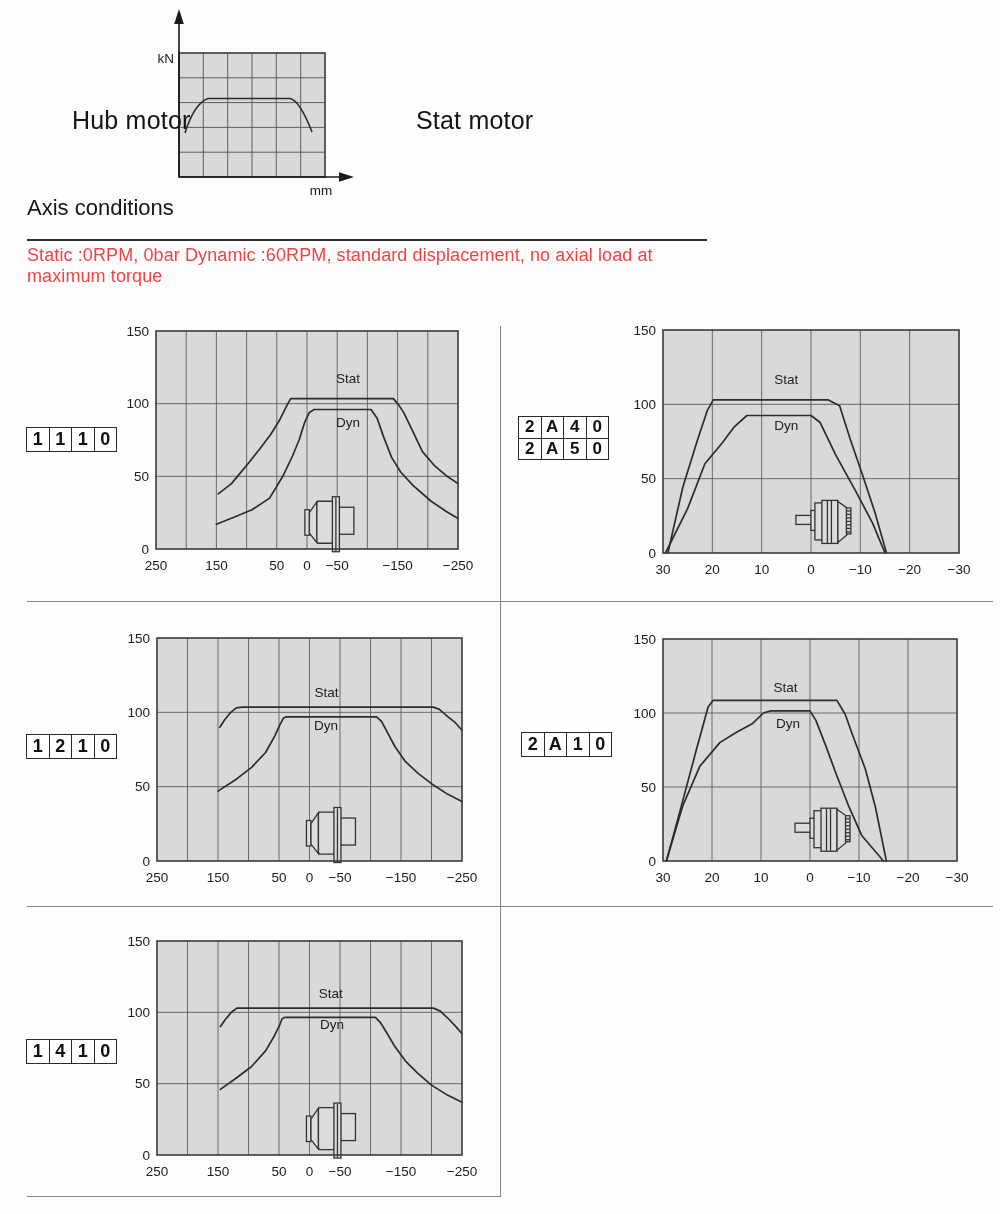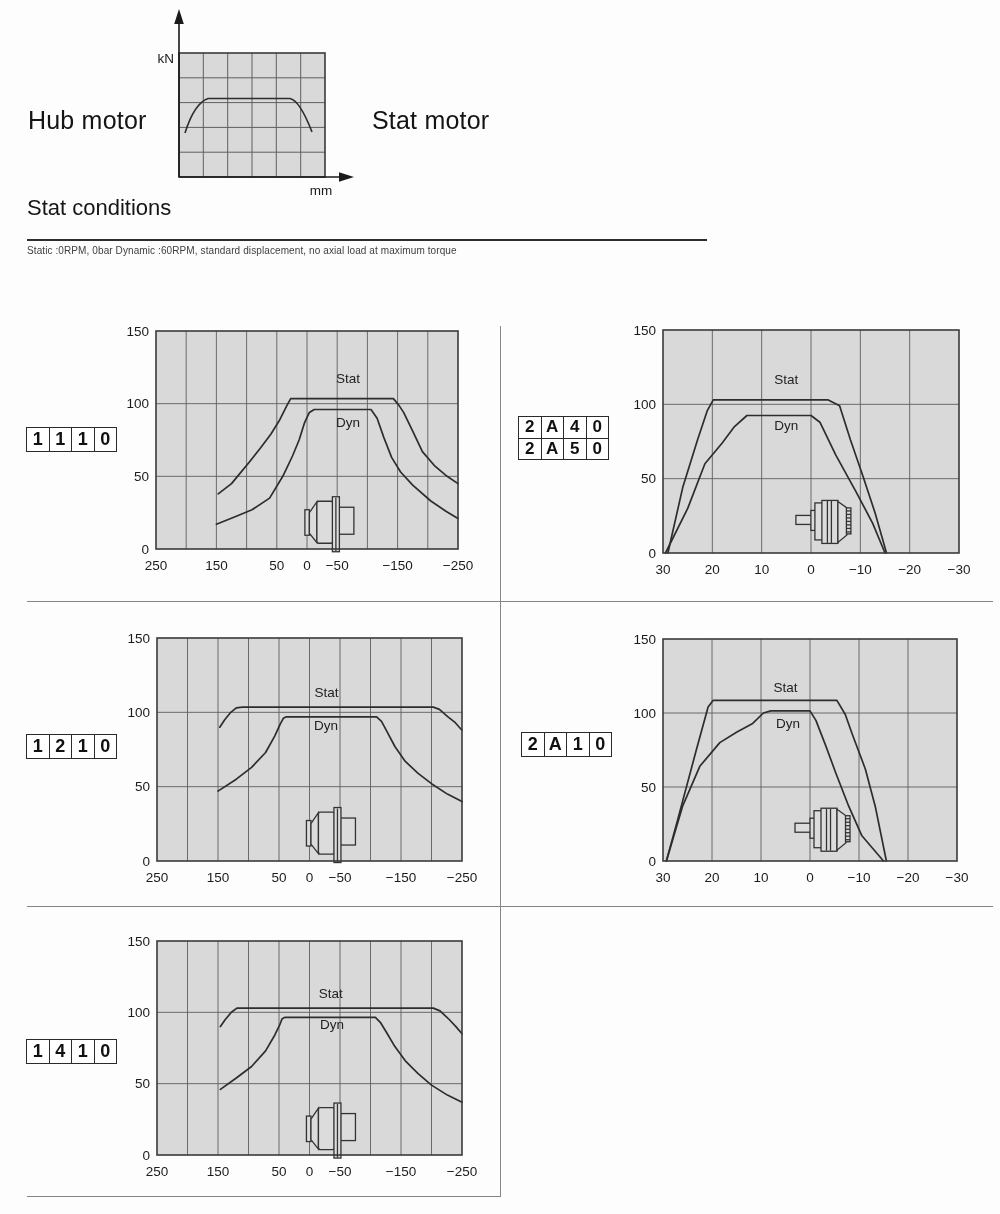--- a/index.html
+++ b/index.html
@@ -1,23 +1,23 @@
 <!DOCTYPE html>
 <html><head>
 <meta charset="utf-8">
 <style>
   html,body{margin:0;padding:0;}
   body{width:1000px;height:1214px;background:#fdfdfd;position:relative;
        font-family:"Liberation Sans","DejaVu Sans",sans-serif;color:#1b1b1b;
        -webkit-font-smoothing:antialiased;}
   .artifact{position:absolute;background:#f6f6f6;z-index:0;}
-  .hdr-label{position:absolute;font-size:25px;letter-spacing:0.2px;color:#141414;z-index:2;}
+  .hdr-label{position:absolute;font-size:25px;letter-spacing:0.2px;color:#141414;z-index:2;margin-left:44px;}
   .section-title{position:absolute;font-size:22px;color:#161616;z-index:2;}
   .rule{position:absolute;background:#2e2e2e;height:2px;z-index:2;}
-  .conditions{position:absolute;font-size:10px;color:#404040;letter-spacing:0.1px;z-index:2;}
+  .conditions{position:absolute;font-size:18px;color:#ef4444;letter-spacing:0.1px;z-index:2;}
   .divider{position:absolute;background:#858585;z-index:1;}
   svg.mini{position:absolute;z-index:2;overflow:visible;}
   .chart{position:absolute;z-index:2;}
   .chart svg{display:block;overflow:visible;}
   .model-box{position:absolute;z-index:3;border:1.6px solid #2a2a2a;background:#ffffff;display:inline-block;}
   .model-box .mrow{display:flex;}
   .model-box .mrow + .mrow{border-top:1.6px solid #2a2a2a;}
   .model-box .mcell{width:21.5px;height:23px;display:flex;align-items:center;justify-content:center;
       font-weight:700;font-size:18px;color:#111;}
   .model-box .mcell + .mcell{border-left:1.6px solid #2a2a2a;}
@@ -36,21 +36,21 @@
   <path d="M31 16V171M31 171H194" stroke="#1a1a1a" stroke-width="1.6" fill="none"></path>
   <polygon points="31,3 26.2,18 35.8,18" fill="#1a1a1a"></polygon>
   <polygon points="206,171 191,166.3 191,175.7" fill="#1a1a1a"></polygon>
   <path d="M37 127 C42 111 49 96.5 60 92.5 L142 92.5 C150 94 157 108 164 126" stroke="#2d2d2d" stroke-width="1.6" fill="none"></path>
   <text x="26" y="57" font-size="13.5" text-anchor="end" fill="#1b1b1b">kN</text>
   <text x="173" y="189" font-size="13.5" text-anchor="middle" fill="#1b1b1b">mm</text>
 </svg>
 
 <div class="hdr-label" style="left:28px;top:106px">Hub motor</div>
 <div class="hdr-label" style="left:372px;top:106px">Stat motor</div>
-<div class="section-title" style="left:27px;top:195px">Stat conditions</div>
+<div class="section-title" style="left:27px;top:195px">Axis conditions</div>
 <div class="rule" style="left:27px;top:239px;width:680px"></div>
 <div class="conditions" style="left:27px;top:245px;width:700px">Static :0RPM, 0bar Dynamic :60RPM, standard displacement, no axial load at maximum torque</div>
 
 <div class="divider" style="left:500px;top:326px;width:1px;height:871px"></div>
 <div class="divider" style="left:27px;top:601px;width:966px;height:1px"></div>
 <div class="divider" style="left:27px;top:906px;width:966px;height:1px"></div>
 <div class="divider" style="left:27px;top:1196px;width:474px;height:1px"></div>
 
 <div class="model-box" style="left: 26px; top: 427px;">
     <div class="mrow">

